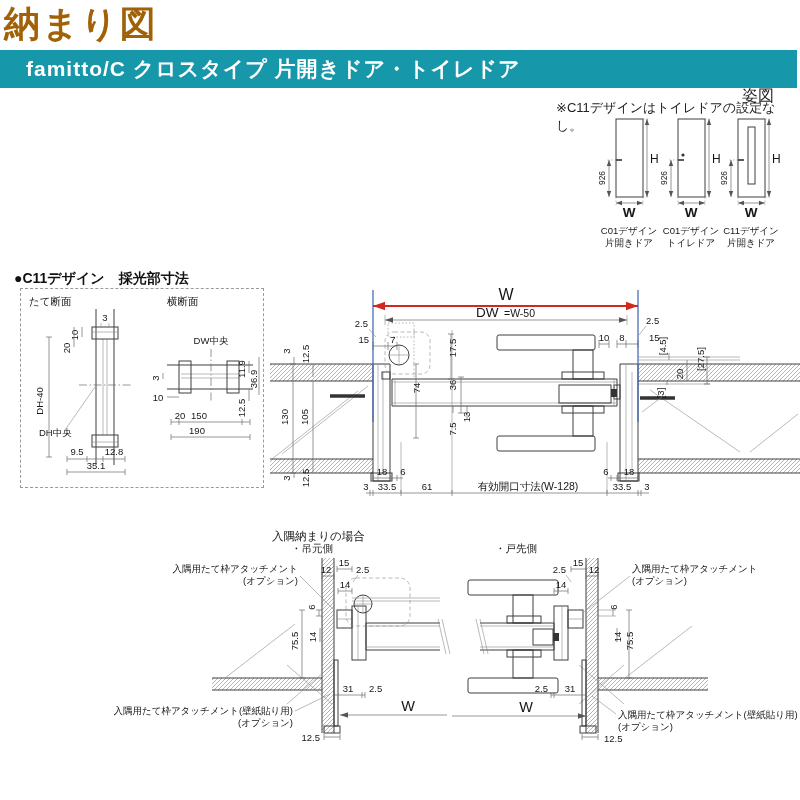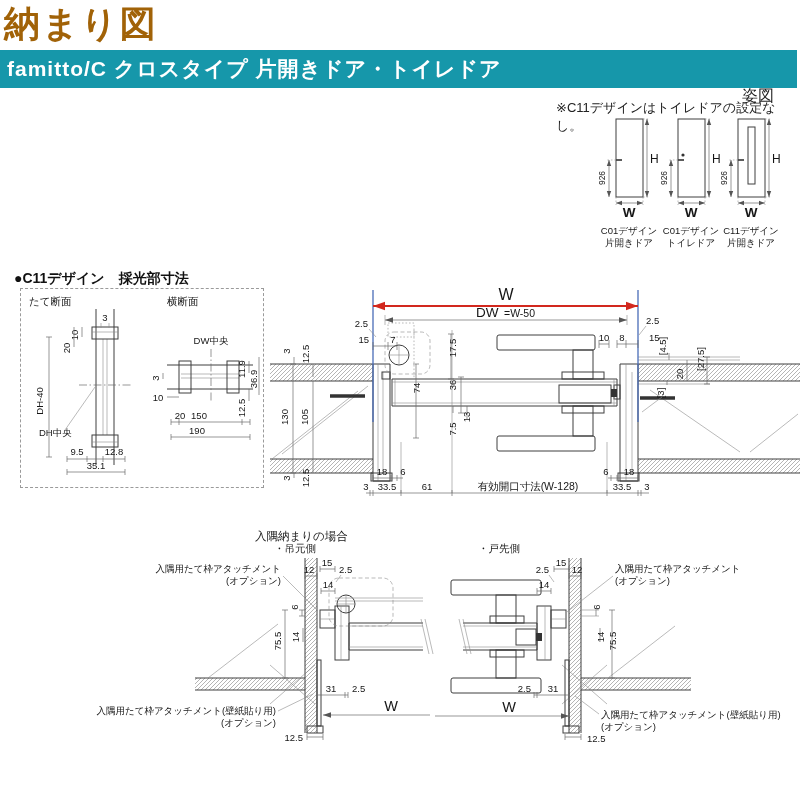--- a/index.html
+++ b/index.html
@@ -1,26 +1,26 @@
 <!DOCTYPE html>
 <html><head>
 <meta charset="utf-8">
 <style>
   html,body{margin:0;padding:0}
   body{width:800px;height:800px;background:#ffffff;position:relative;overflow:hidden;
        font-family:"Liberation Sans","DejaVu Sans",sans-serif;}
   .abs{position:absolute}
   #page-title{left:4px;top:0;font-size:36px;font-weight:bold;color:#a16207;letter-spacing:2px}
   #banner{left:0;top:50px;width:797px;height:38px;background:#1697aa;display:flex;align-items:center}
-  #banner .bt{color:#fff;font-size:21px;font-weight:bold;margin-left:7px;letter-spacing:1px}
+  #banner .bt{color:#fff;font-size:21px;font-weight:bold;margin-left:26px;letter-spacing:1px}
   #sugata-label{left:742px;top:86px;font-size:16px;color:#222}
   #c11-note{left:556px;top:99px;font-size:13px;color:#222}
   #c11-heading{left:14px;top:270px;font-size:14px;font-weight:bold;color:#111}
   #c11-box{left:20px;top:288px;width:242px;height:198px;border:1px dashed #9a9a9a;box-sizing:content-box}
-  #corner-wrap{left:83px;top:528px}
+  #corner-wrap{left:100px;top:528px}
   svg{display:block}
   svg text{fill:#161616}
   .s{stroke:#3f3f3f;stroke-width:1;fill:none}
   .sw{stroke:#3f3f3f;stroke-width:1.7;fill:none}
   .t{stroke:#8b8b8b;stroke-width:.6;fill:none}
   .m{stroke:#6b6b6b;stroke-width:.7;fill:none}
   .d{stroke-dasharray:4 2.5}
   .o{stroke-dasharray:1.6 1.9}
   .cl{stroke-dasharray:8 2.5 1.5 2.5}
   .f8{font-size:8.5px}.f9{font-size:9.5px}.f10{font-size:10.5px}

